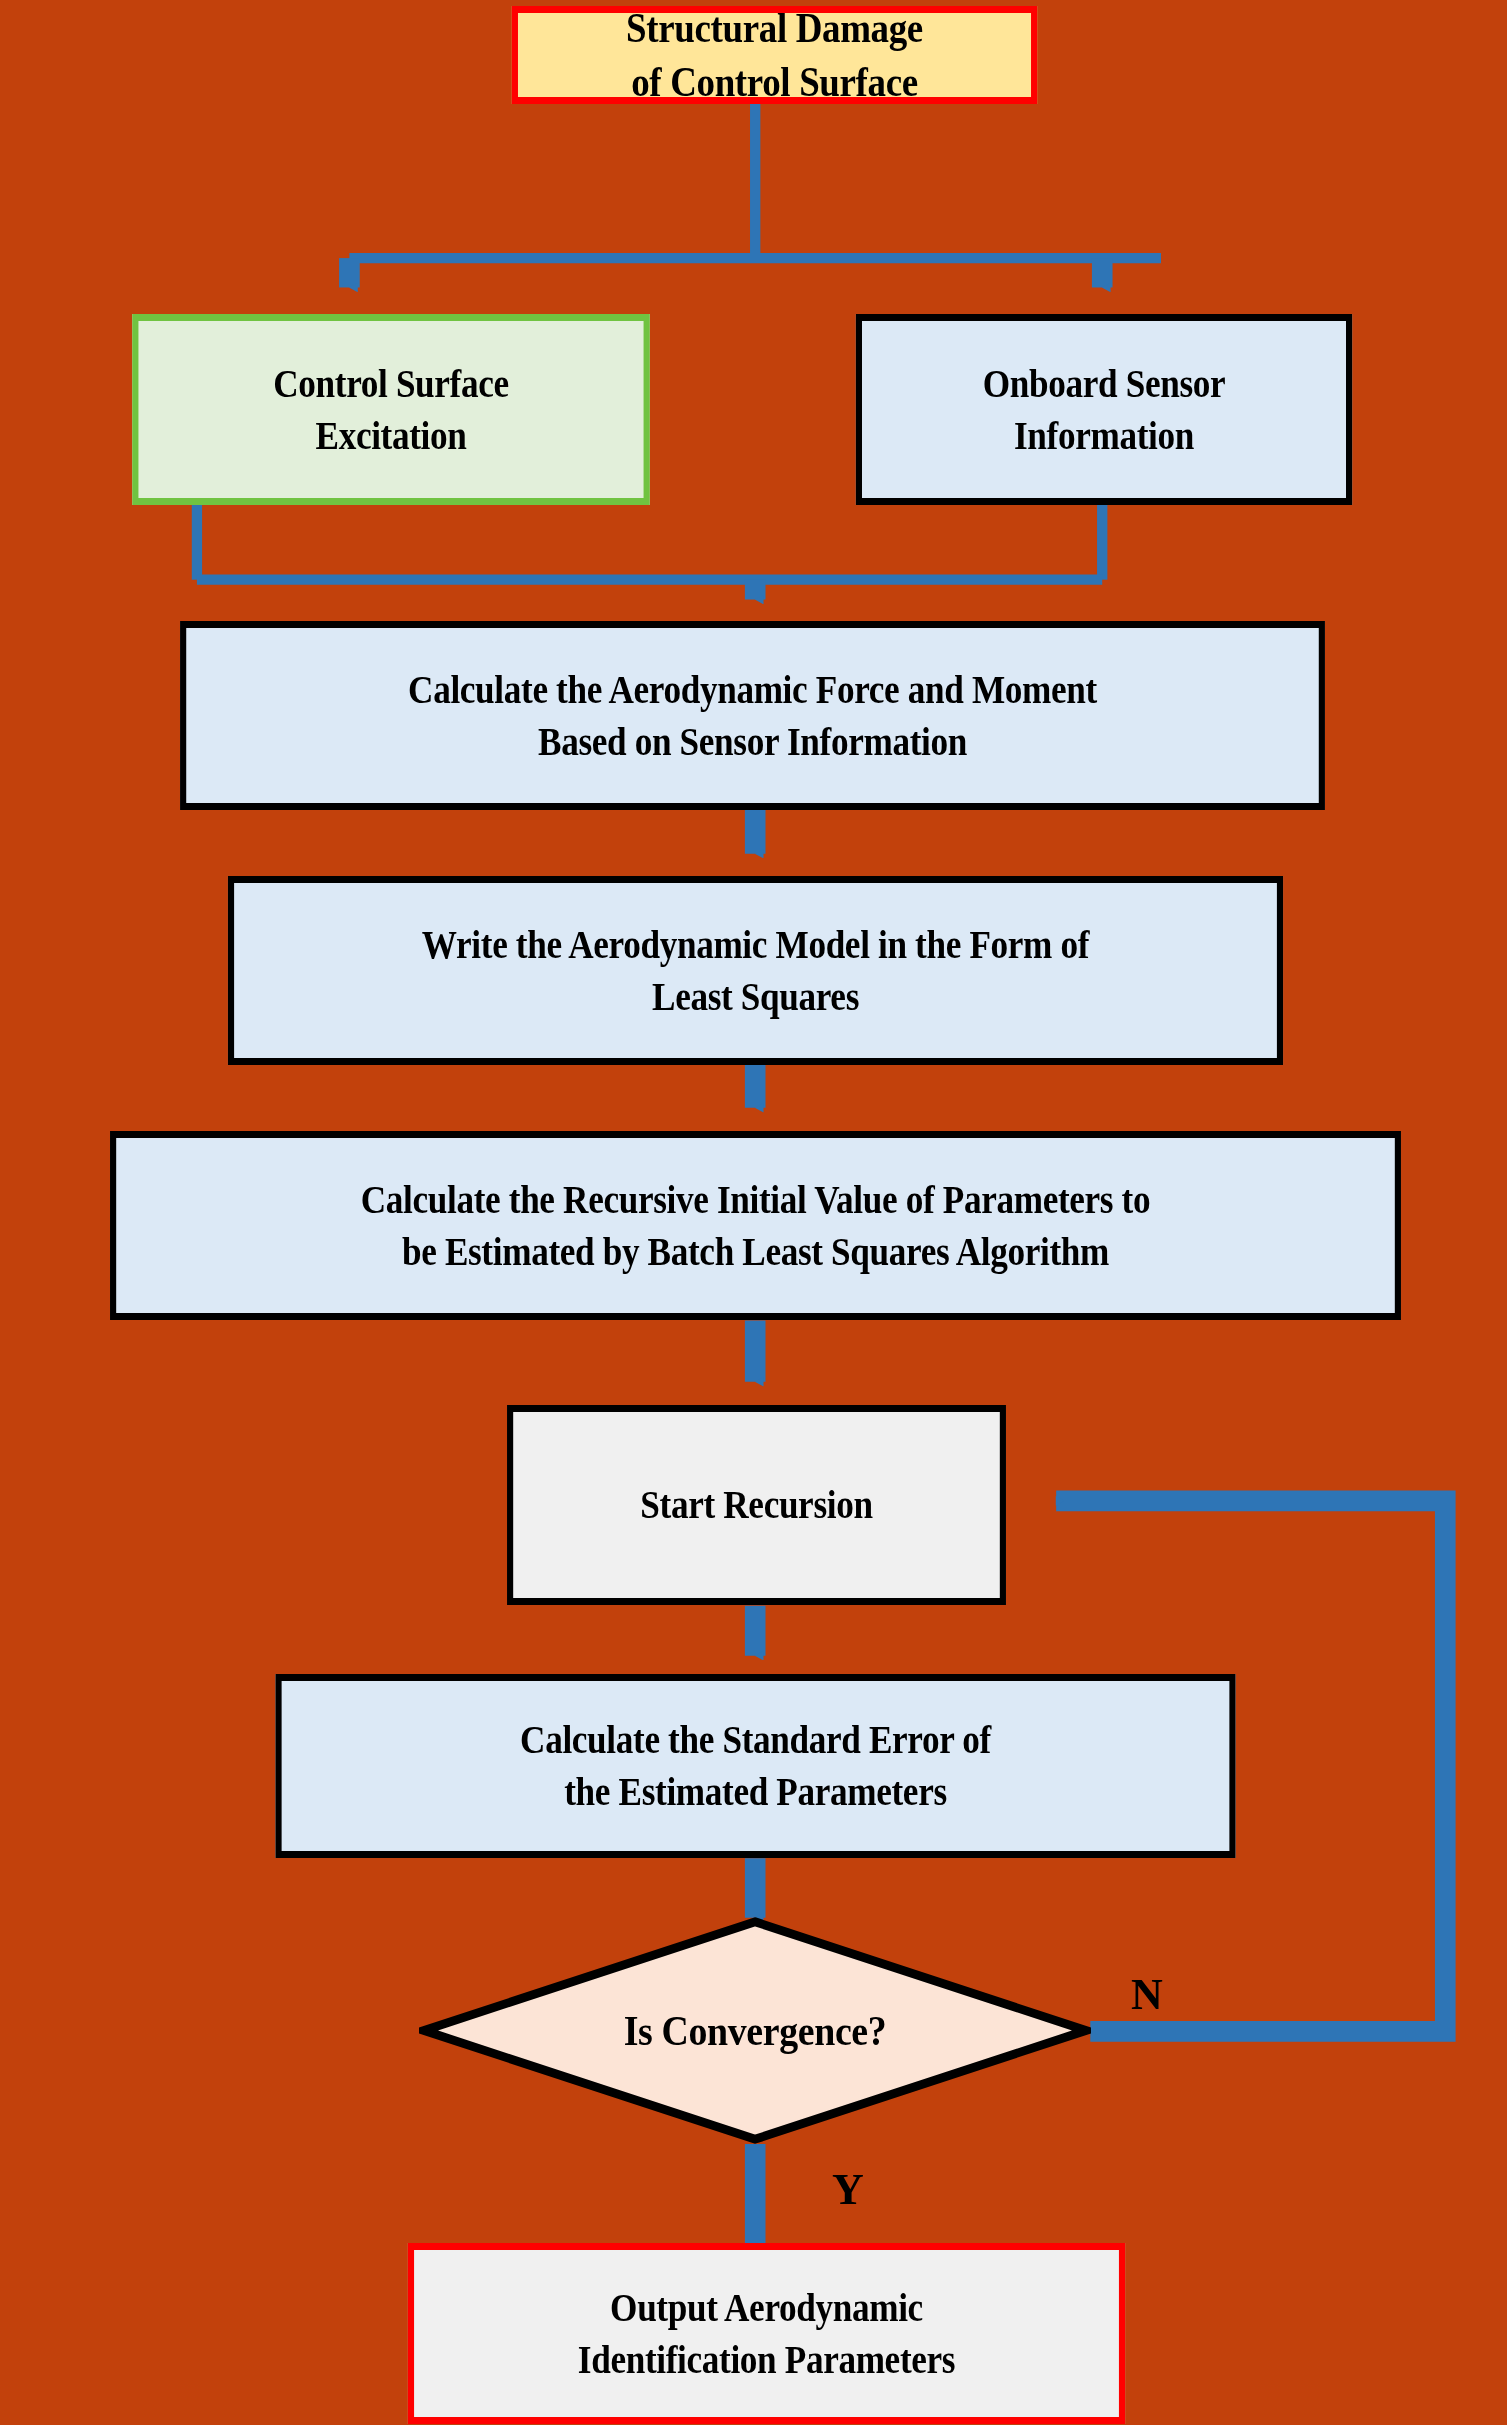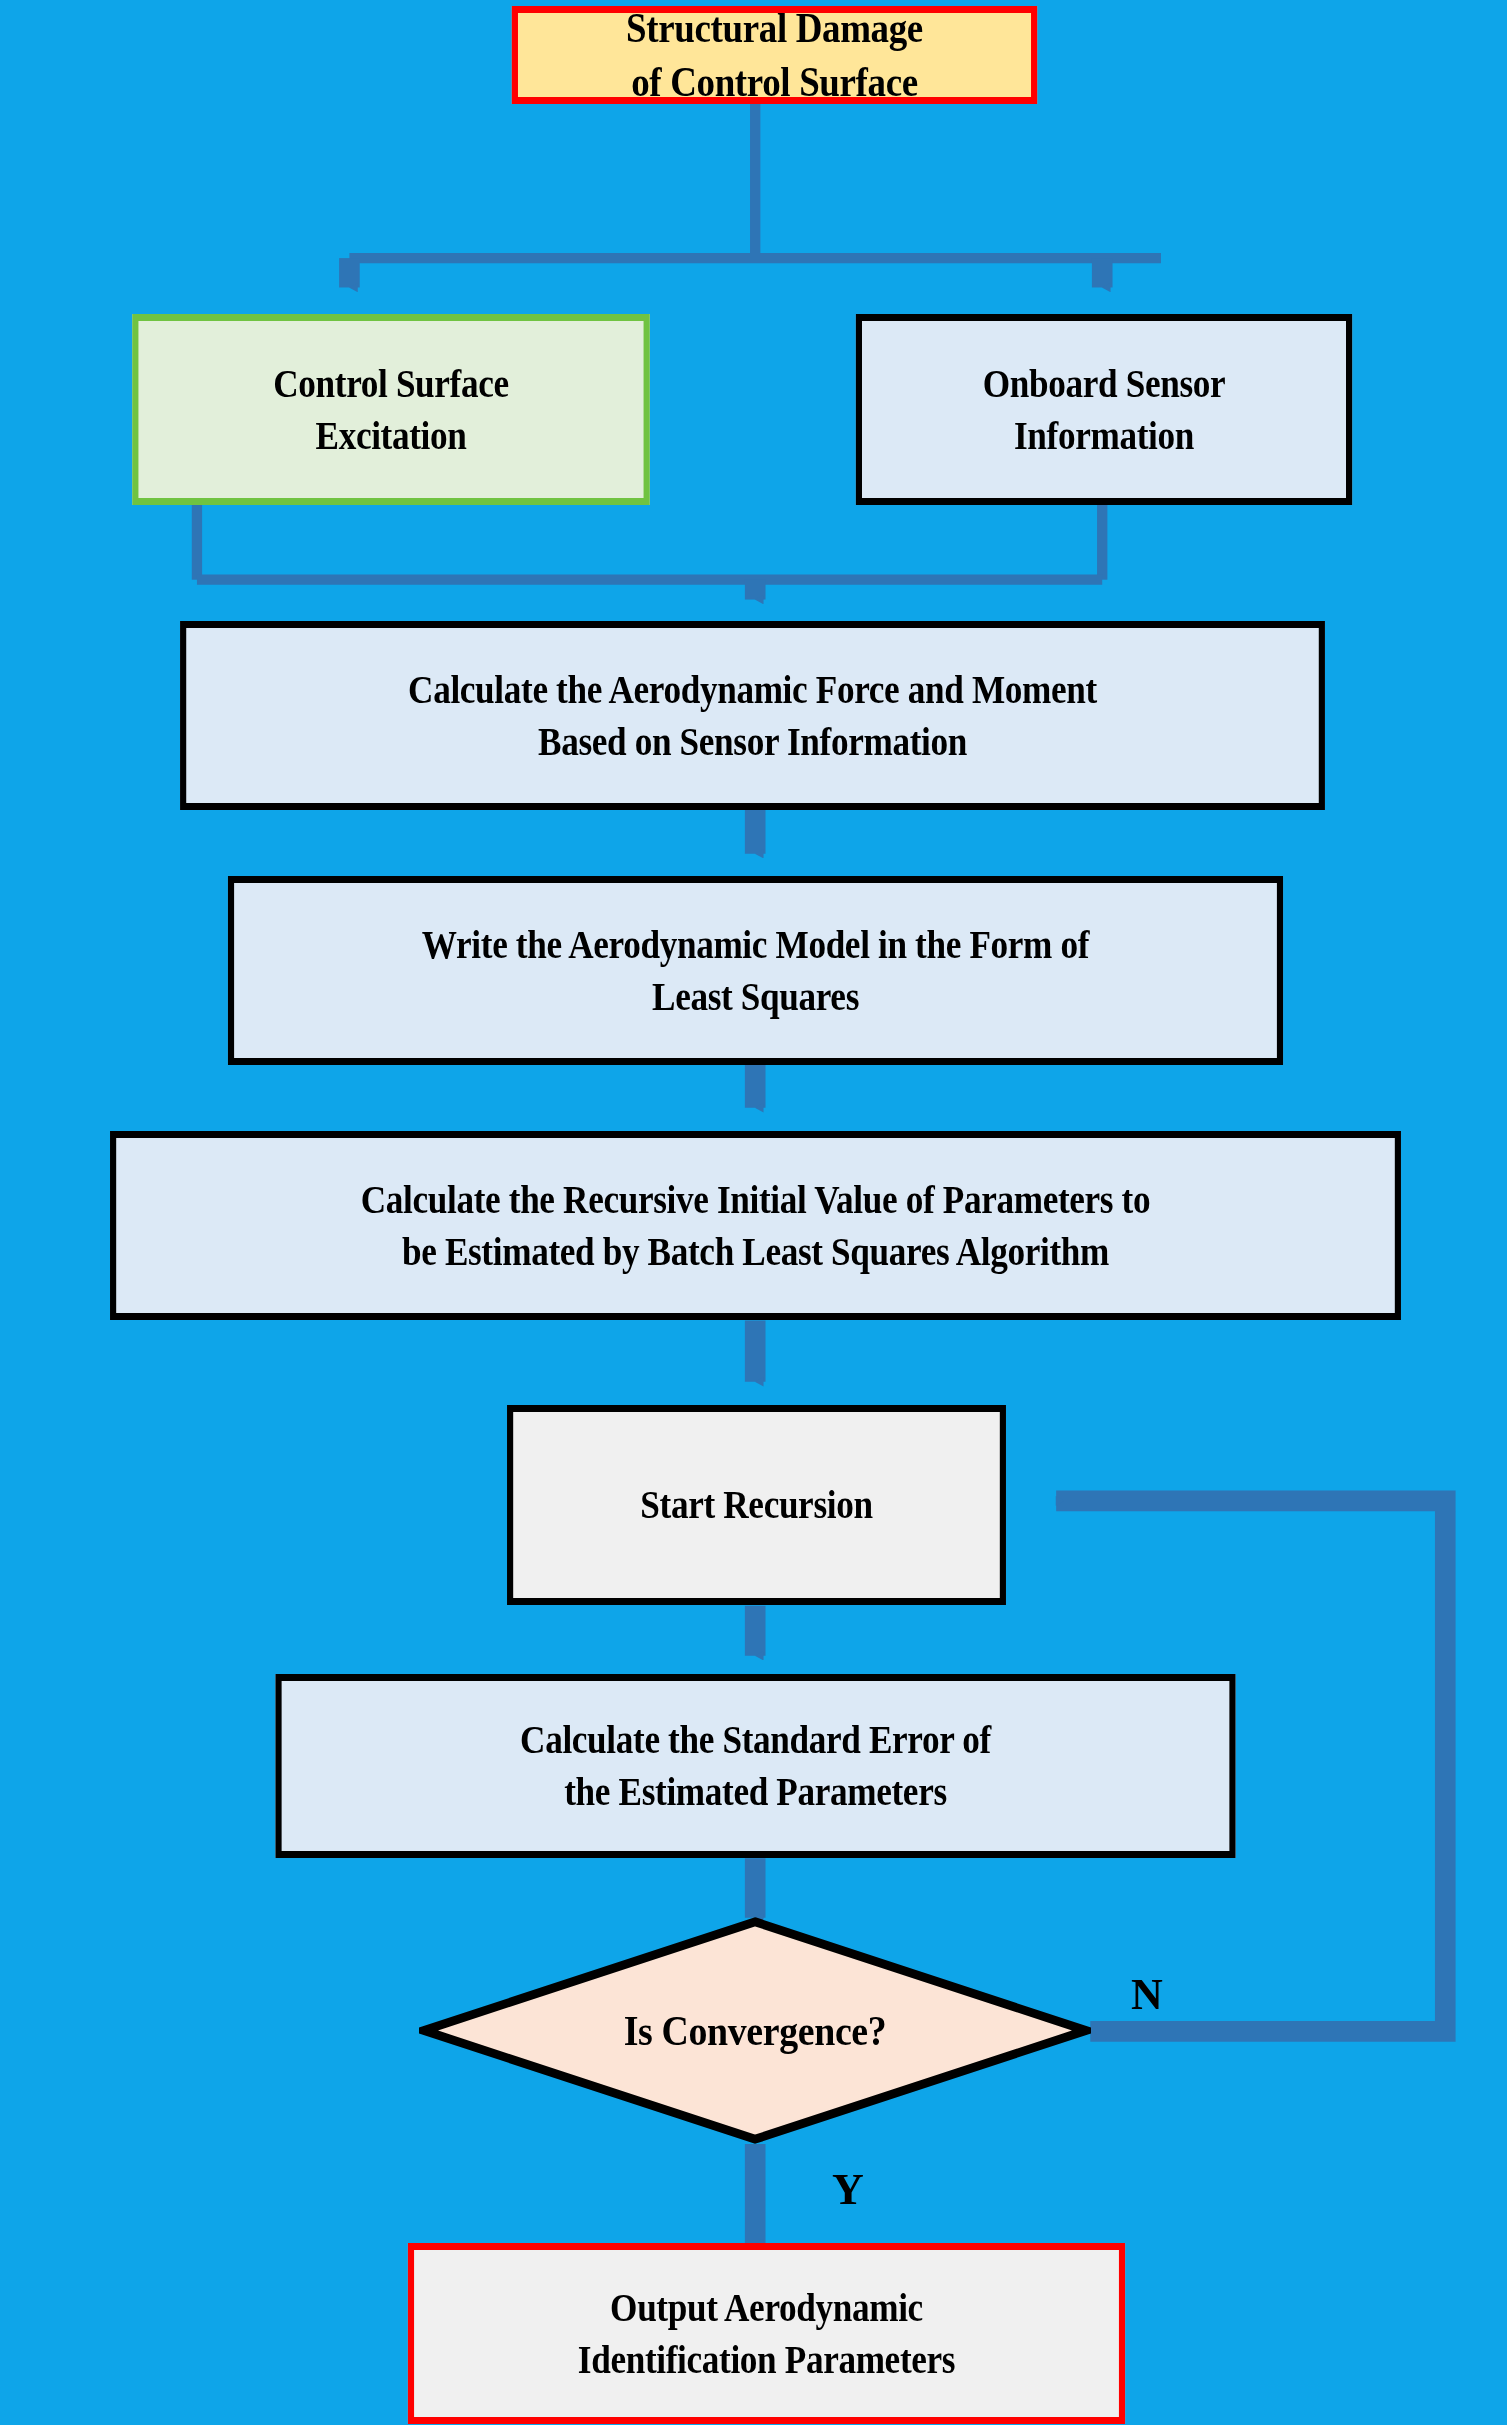--- a/index.html
+++ b/index.html
@@ -4,21 +4,21 @@
 <style>
   html, body {
     margin: 0;
     padding: 0;
     background: #ffffff;
   }
   #stage {
     position: relative;
     width: 1508px;
     height: 2426px;
-    background: #0ea5e9;
+    background: #c2410c;
     overflow: hidden;
     font-family: "Liberation Serif", "DejaVu Serif", serif;
   }
   .node {
     position: absolute;
     box-sizing: border-box;
     display: flex;
     align-items: center;
     justify-content: center;
     text-align: center;

